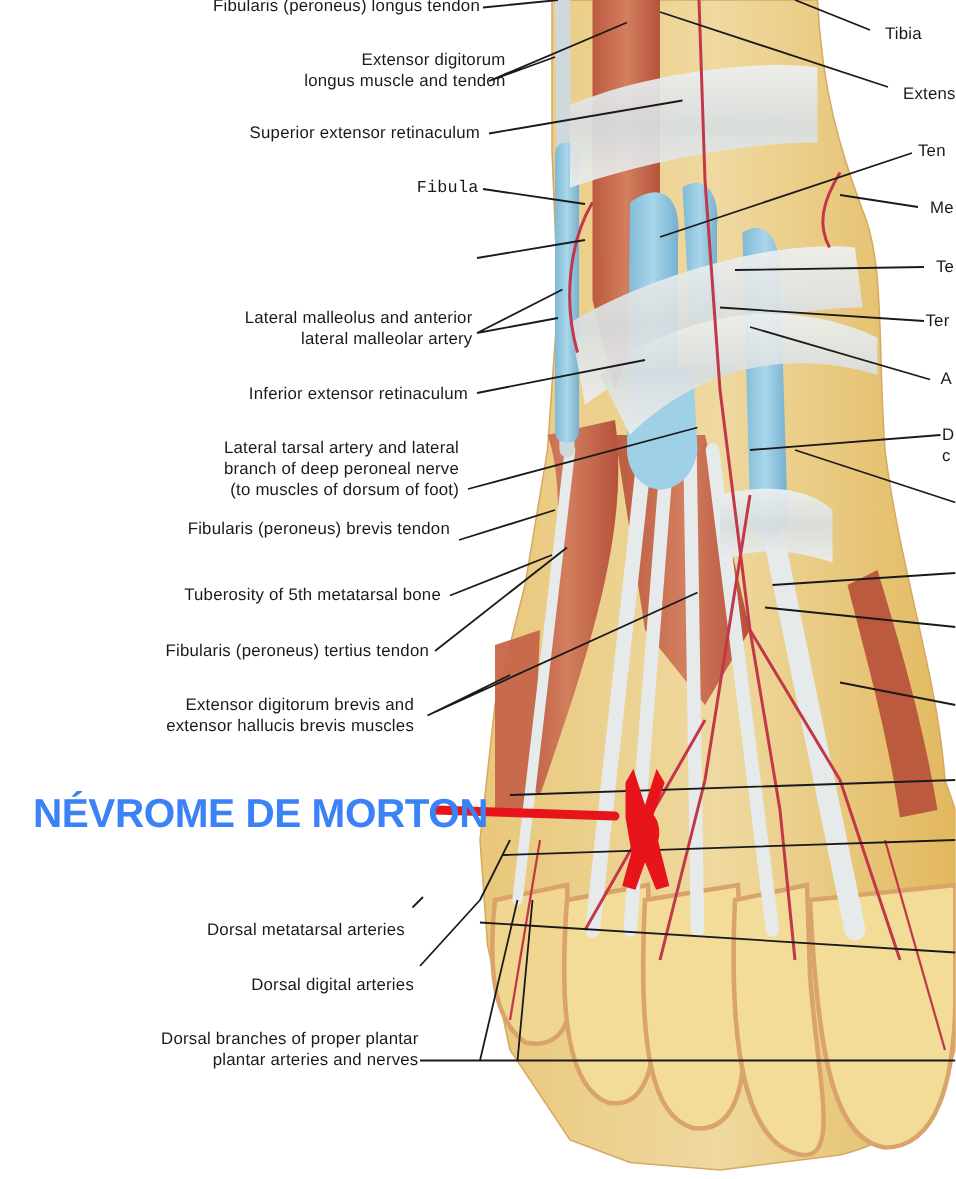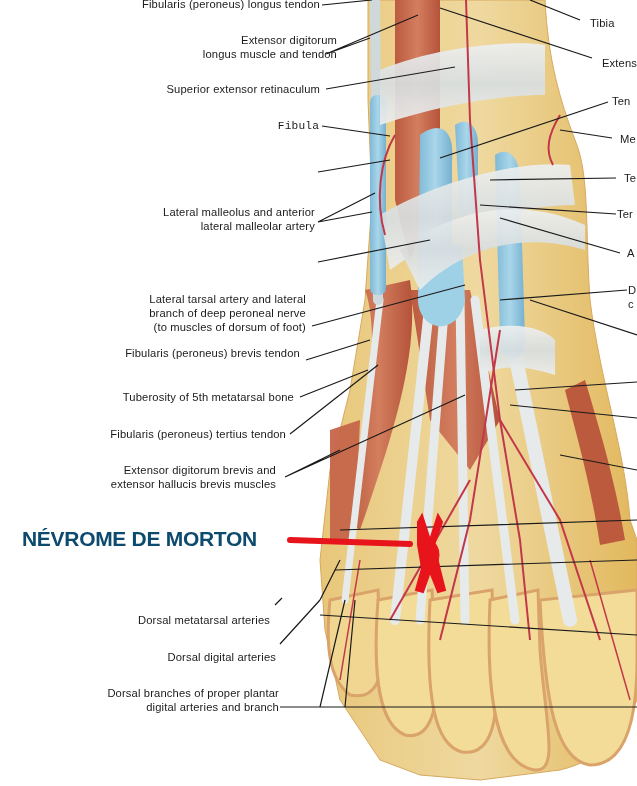--- a/index.html
+++ b/index.html
@@ -5,22 +5,22 @@
   html, body { margin:0; padding:0; background:#ffffff; }
   body { width:637px; height:786px; position:relative; overflow:hidden;
          font-family:"Liberation Sans", "DejaVu Sans", sans-serif; }
   #stage { position:absolute; left:0; top:0; width:637px; height:748px; }
   svg.art { position:absolute; left:0; top:0; }
   .lbl { position:absolute; font-size:11.2px; color:#1a1a1a; line-height:14px;
          white-space:nowrap; letter-spacing:0.15px; }
   .lbl.r { text-align:right; }
   .lbl.l { text-align:left; }
   .lbl span { display:block; }
-  .morton { position:absolute; left:22px; top:527px; font-size:21px; font-weight:bold;
-            color:#0c4a6e; letter-spacing:-0.3px; white-space:nowrap; }
+  .morton { position:absolute; left:22px; top:527px; font-size:27px; font-weight:bold;
+            color:#3b82f6; letter-spacing:-0.3px; white-space:nowrap; }
 </style>
 </head>
 <body>
 
 <div id="stage">
 
   <svg class="art" width="637" height="786" viewBox="0 0 637 786">
     <defs>
       <linearGradient id="skin" x1="0" x2="1">
         <stop offset="0" stop-color="#e8c77a"></stop>
@@ -151,20 +151,23 @@
   <div class="lbl r" style="right:317px; top:82px;">
     <span>Superior extensor retinaculum</span>
   </div>
   <div class="lbl r" style="right:318px; top:119px;font-family:Liberation Mono, monospace;">
     <span>Fibula</span>
   </div>
   <div class="lbl r" style="right:322px; top:205px;">
     <span>Lateral malleolus and anterior</span>
     <span>lateral malleolar artery</span>
   </div>
+  <div class="lbl r" style="right:325px; top:256px;">
+    <span>Inferior extensor retinaculum</span>
+  </div>
   <div class="lbl r" style="right:331px; top:292px;">
     <span>Lateral tarsal artery and lateral</span>
     <span>branch of deep peroneal nerve</span>
     <span>(to muscles of dorsum of foot)</span>
   </div>
   <div class="lbl r" style="right:337px; top:346px;">
     <span>Fibularis (peroneus) brevis tendon</span>
   </div>
   <div class="lbl r" style="right:343px; top:390px;">
     <span>Tuberosity of 5th metatarsal bone</span>
@@ -180,21 +183,21 @@
   <div class="morton">NÉVROME DE MORTON</div>
 
   <div class="lbl r" style="right:367px; top:613px;">
     <span>Dorsal metatarsal arteries</span>
   </div>
   <div class="lbl r" style="right:361px; top:650px;">
     <span>Dorsal digital arteries</span>
   </div>
   <div class="lbl r" style="right:358px; top:686px;">
     <span>Dorsal branches of proper plantar</span>
-    <span>digital arteries and branch</span>
+    <span>plantar arteries and nerves</span>
   </div>
 
   <div class="lbl l" style="left:590px; top:16px;">
     <span>Tibia</span>
   </div>
   <div class="lbl l" style="left:602px; top:56px;">
     <span>Extens</span>
   </div>
   <div class="lbl l" style="left:612px; top:94px;">
     <span>Ten</span>

